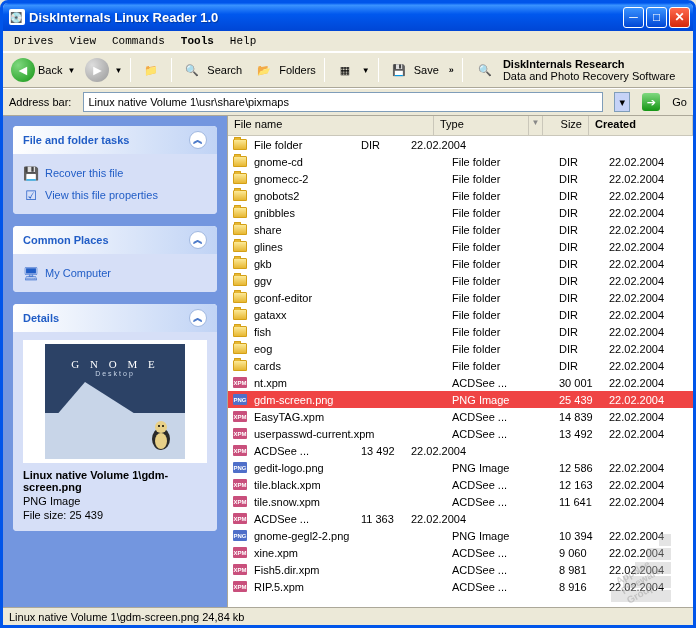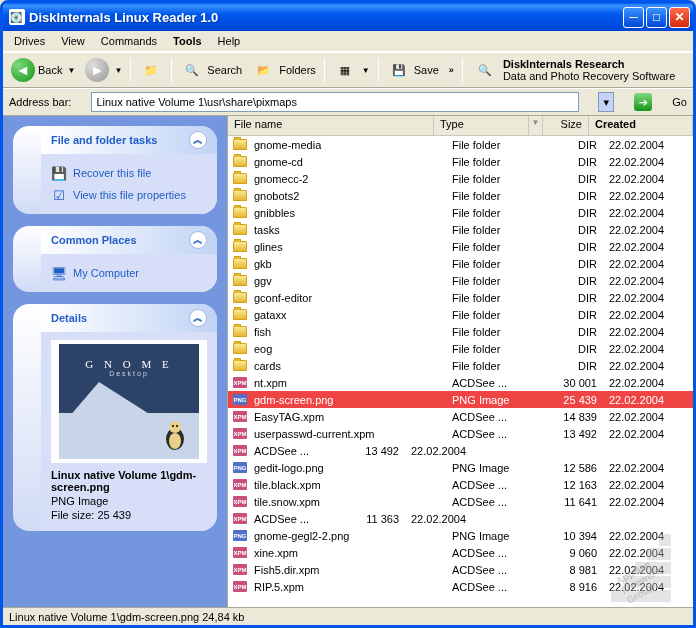--- a/index.html
+++ b/index.html
@@ -6,41 +6,41 @@
 body { font-family: Tahoma, sans-serif; font-size: 11px; background: #ece9d8; width: 696px; height: 628px; overflow: hidden; }
 .window { border: 3px solid #0055ea; border-radius: 8px 8px 0 0; height: 628px; display: flex; flex-direction: column; }
 .titlebar { background: linear-gradient(to bottom, #0058ee 0%, #3a93ff 8%, #0058ee 40%, #0046d5 100%); color: white; height: 28px; display: flex; align-items: center; padding: 0 3px 0 6px; border-radius: 5px 5px 0 0; }
 .titlebar-icon { width: 16px; height: 16px; background: #fff; border-radius: 2px; margin-right: 4px; display: inline-flex; align-items: center; justify-content: center; font-size: 10px; }
 .titlebar-text { font-weight: bold; font-size: 13px; flex: 1; text-shadow: 1px 1px 1px rgba(0,0,0,0.3); }
 .winbtns { display: flex; gap: 2px; }
 .winbtn { width: 21px; height: 21px; border-radius: 3px; border: 1px solid #fff; display: flex; align-items: center; justify-content: center; font-weight: bold; color: white; font-size: 12px; cursor: pointer; }
 .winbtn.min, .winbtn.max { background: linear-gradient(to bottom, #3a93ff, #0046d5); }
 .winbtn.close { background: linear-gradient(to bottom, #ff6a4d, #d5280b); }
 .menubar { background: #ece9d8; border-bottom: 1px solid #fff; padding: 2px 4px; display: flex; gap: 2px; }
-.menuitem { padding: 2px 7px; cursor: pointer; }
+.menuitem { padding: 2px 7px; cursor: pointer; font-family: Liberation Mono, monospace; }
 .menuitem.bold { font-weight: bold; }
 .toolbar { background: #ece9d8; border-top: 1px solid #fff; border-bottom: 1px solid #aca899; padding: 2px 4px; display: flex; align-items: center; gap: 2px; height: 36px; }
 .tbtn { height: 30px; display: flex; align-items: center; gap: 3px; padding: 0 4px; cursor: pointer; border-radius: 3px; }
 .tsep { width: 1px; height: 24px; background: #aca899; margin: 0 2px; border-right: 1px solid #fff; }
 .icon24 { width: 24px; height: 24px; display: inline-flex; align-items: center; justify-content: center; }
 .back-icon { width: 24px; height: 24px; background: radial-gradient(circle at 30% 30%, #7fd87f, #159615); border-radius: 50%; display: flex; align-items: center; justify-content: center; color: white; font-size: 14px; }
 .fwd-icon { width: 24px; height: 24px; background: radial-gradient(circle at 30% 30%, #ddd, #999); border-radius: 50%; display: flex; align-items: center; justify-content: center; color: white; font-size: 14px; }
 .dd { font-size: 8px; margin-left: 2px; }
 .chev { font-size: 9px; font-weight: bold; padding: 0 4px; }
 .research { display: flex; align-items: center; gap: 6px; padding-left: 6px; }
 .research-text { line-height: 12px; }
 .research-text b { color: #000; }
 .research-text .sub { color: #000; }
-.addressbar { background: #ece9d8; border-top: 1px solid #fff; border-bottom: 1px solid #aca899; padding: 3px 6px; display: flex; align-items: center; gap: 20px; height: 28px; }
+.addressbar { background: #ece9d8; border-top: 1px solid #fff; border-bottom: 1px solid #aca899; padding: 3px 6px; display: flex; align-items: center; gap: 12px; height: 28px; }
 .addr-input { flex: 1; height: 20px; border: 1px solid #7f9db9; background: white; padding: 0 4px; display: flex; align-items: center; }
 .addr-dd { width: 16px; height: 20px; background: #c6d3f7; border: 1px solid #7f9db9; display:flex; align-items:center; justify-content:center; cursor:pointer; margin-left: -1px; }
 .go-btn { width: 18px; height: 18px; background: linear-gradient(to bottom, #7fd87f, #159615); border-radius: 3px; display:flex; align-items:center; justify-content:center; color:white; font-size:11px; cursor:pointer; }
 .content { flex: 1; display: flex; overflow: hidden; background: #fff; }
 .sidepanel { width: 224px; background: #7396df; padding: 10px; overflow: hidden; }
-.task-panel { background: linear-gradient(to bottom, #fff, #d0dbf5); border-radius: 16px; margin-bottom: 12px; overflow: hidden; padding-left: 28px; }
+.task-panel { background: linear-gradient(to bottom, #fff, #d0dbf5); border-radius: 4px; margin-bottom: 12px; overflow: hidden; }
 .task-header { background: linear-gradient(to right, #fff, #c0d3f5); padding: 5px 10px; display: flex; align-items: center; justify-content: space-between; color: #215dc6; font-weight: bold; cursor: pointer; }
 .task-collapse { width: 18px; height: 18px; border-radius: 50%; background: #fff; border: 1px solid #a0b8e0; display:flex; align-items:center; justify-content:center; color:#4c7ac9; font-size:10px; }
 .task-body { background: #d6dff7; padding: 8px 10px; }
 .task-link { display: flex; align-items: center; gap: 6px; padding: 3px 0; color: #215dc6; cursor: pointer; }
 .task-link .ticon { width: 16px; height: 16px; display:inline-flex; align-items:center; justify-content:center; font-size: 13px; }
 .details-body { background: #d6dff7; padding: 8px 10px; }
 .preview { background: #fff; padding: 4px; margin-bottom: 6px; display: flex; justify-content: center; }
 .preview-img { width: 140px; height: 115px; background: linear-gradient(to bottom, #2c4266 60%, #c8d5e8 60%); position: relative; overflow: hidden; }
 .preview-img .gnome-title { color: white; font-size: 11px; letter-spacing: 4px; text-align: center; padding-top: 14px; font-family: Georgia, serif;}
 .preview-img .gnome-sub { color: #c8d5e8; font-size: 7px; letter-spacing: 2px; text-align: center; }
@@ -58,21 +58,21 @@
 .filerow { display: flex; height: 17px; align-items: center; padding-left: 4px; }
 .filerow.selected { background: #ef4444; color: white; }
 .ficon { width: 16px; height: 14px; margin-right: 2px; display:inline-flex; align-items:center; justify-content:center; flex-shrink: 0; }
 .folder-i { width: 14px; height: 11px; background: linear-gradient(to bottom, #fce997, #e7b732); border-radius: 1px 1px 0 0; border: 1px solid #d4a017; position: relative;}
 .folder-i:before { content:''; position:absolute; top:-3px; left:0; width:5px; height:2px; background:#e7b732; border:1px solid #d4a017; border-bottom:none; border-radius: 1px 1px 0 0;}
 .xpm-i { width: 14px; height: 11px; background: #c94f7c; color:white; font-size:6px; font-weight:bold; display:flex; align-items:center; justify-content:center; border-radius:1px; }
 .png-i { width: 14px; height: 11px; background: #4f6fc9; color:white; font-size:6px; font-weight:bold; display:flex; align-items:center; justify-content:center; border-radius:1px;}
 .fc { padding: 0 4px; overflow: hidden; white-space: nowrap; }
 .fc.name { width: 198px; }
 .fc.type { width: 107px; }
-.fc.size { width: 46px; text-align: right; }
+.fc.size { width: 46px; }
 .fc.created { flex: 1; padding-left: 8px;}
 .statusbar { background: #ece9d8; border-top: 1px solid #aca899; padding: 2px 6px; height: 18px; display: flex; align-items: center; }
 .watermark { position: absolute; right: 30px; bottom: 10px; opacity: 0.35; pointer-events: none; font-size: 10px; transform: rotate(-30deg); color: #888; font-weight: bold;}
 .watermark-stair { position:absolute; right: 22px; bottom: 3px; pointer-events:none;}
 .stair { width: 12px; height: 12px; background: #bbb; opacity:0.4; display:inline-block; }
 .detail-text { color: #000; margin: 2px 0; }
 .detail-text.bold { font-weight: bold; }
 </style>
 </head>
 <body>
@@ -223,21 +223,20 @@
           </div>
         <div class="col created">
             <span>Created</span>
           </div>
       </div>
       <div class="filelist" id="filelist">
           <div class="filerow">
             <span class="ficon">
               <span class="folder-i"></span>
             </span>
-            <span class="fc name">gnome-media</span>
             <span class="fc type">File folder</span>
             <span class="fc size">DIR</span>
             <span class="fc created">22.02.2004</span>
           </div>
           <div class="filerow">
             <span class="ficon">
               <span class="folder-i"></span>
             </span>
             <span class="fc name">gnome-cd</span>
             <span class="fc type">File folder</span>
@@ -268,21 +267,21 @@
             </span>
             <span class="fc name">gnibbles</span>
             <span class="fc type">File folder</span>
             <span class="fc size">DIR</span>
             <span class="fc created">22.02.2004</span>
           </div>
           <div class="filerow">
             <span class="ficon">
               <span class="folder-i"></span>
             </span>
-            <span class="fc name">tasks</span>
+            <span class="fc name">share</span>
             <span class="fc type">File folder</span>
             <span class="fc size">DIR</span>
             <span class="fc created">22.02.2004</span>
           </div>
           <div class="filerow">
             <span class="ficon">
               <span class="folder-i"></span>
             </span>
             <span class="fc name">glines</span>
             <span class="fc type">File folder</span>

